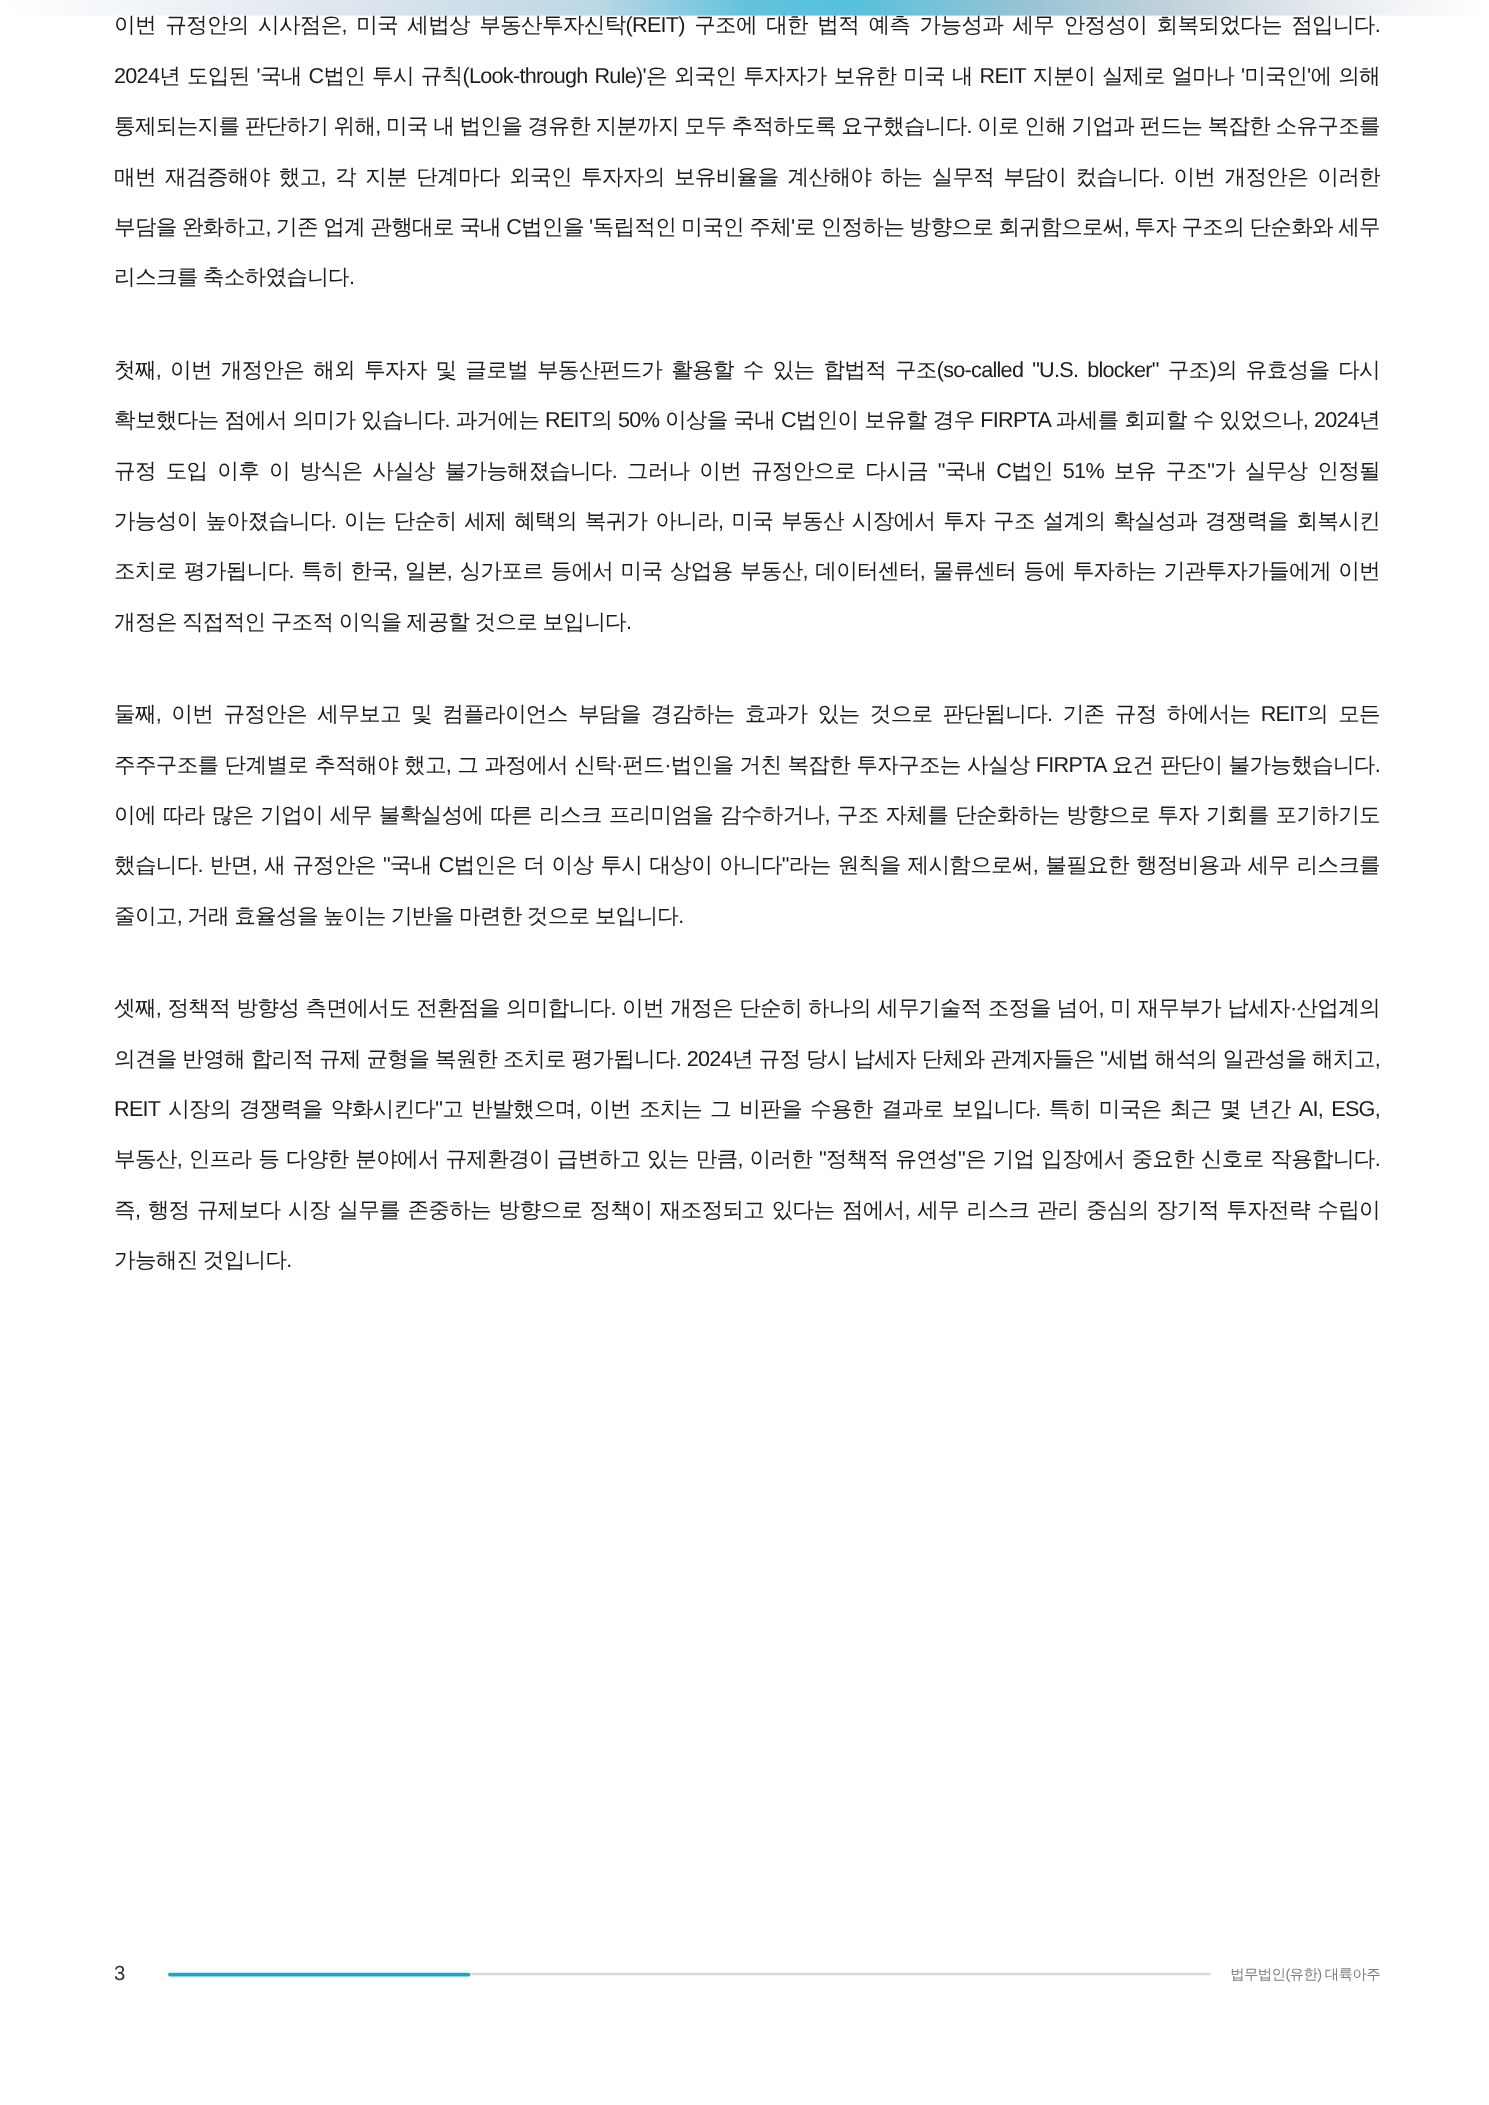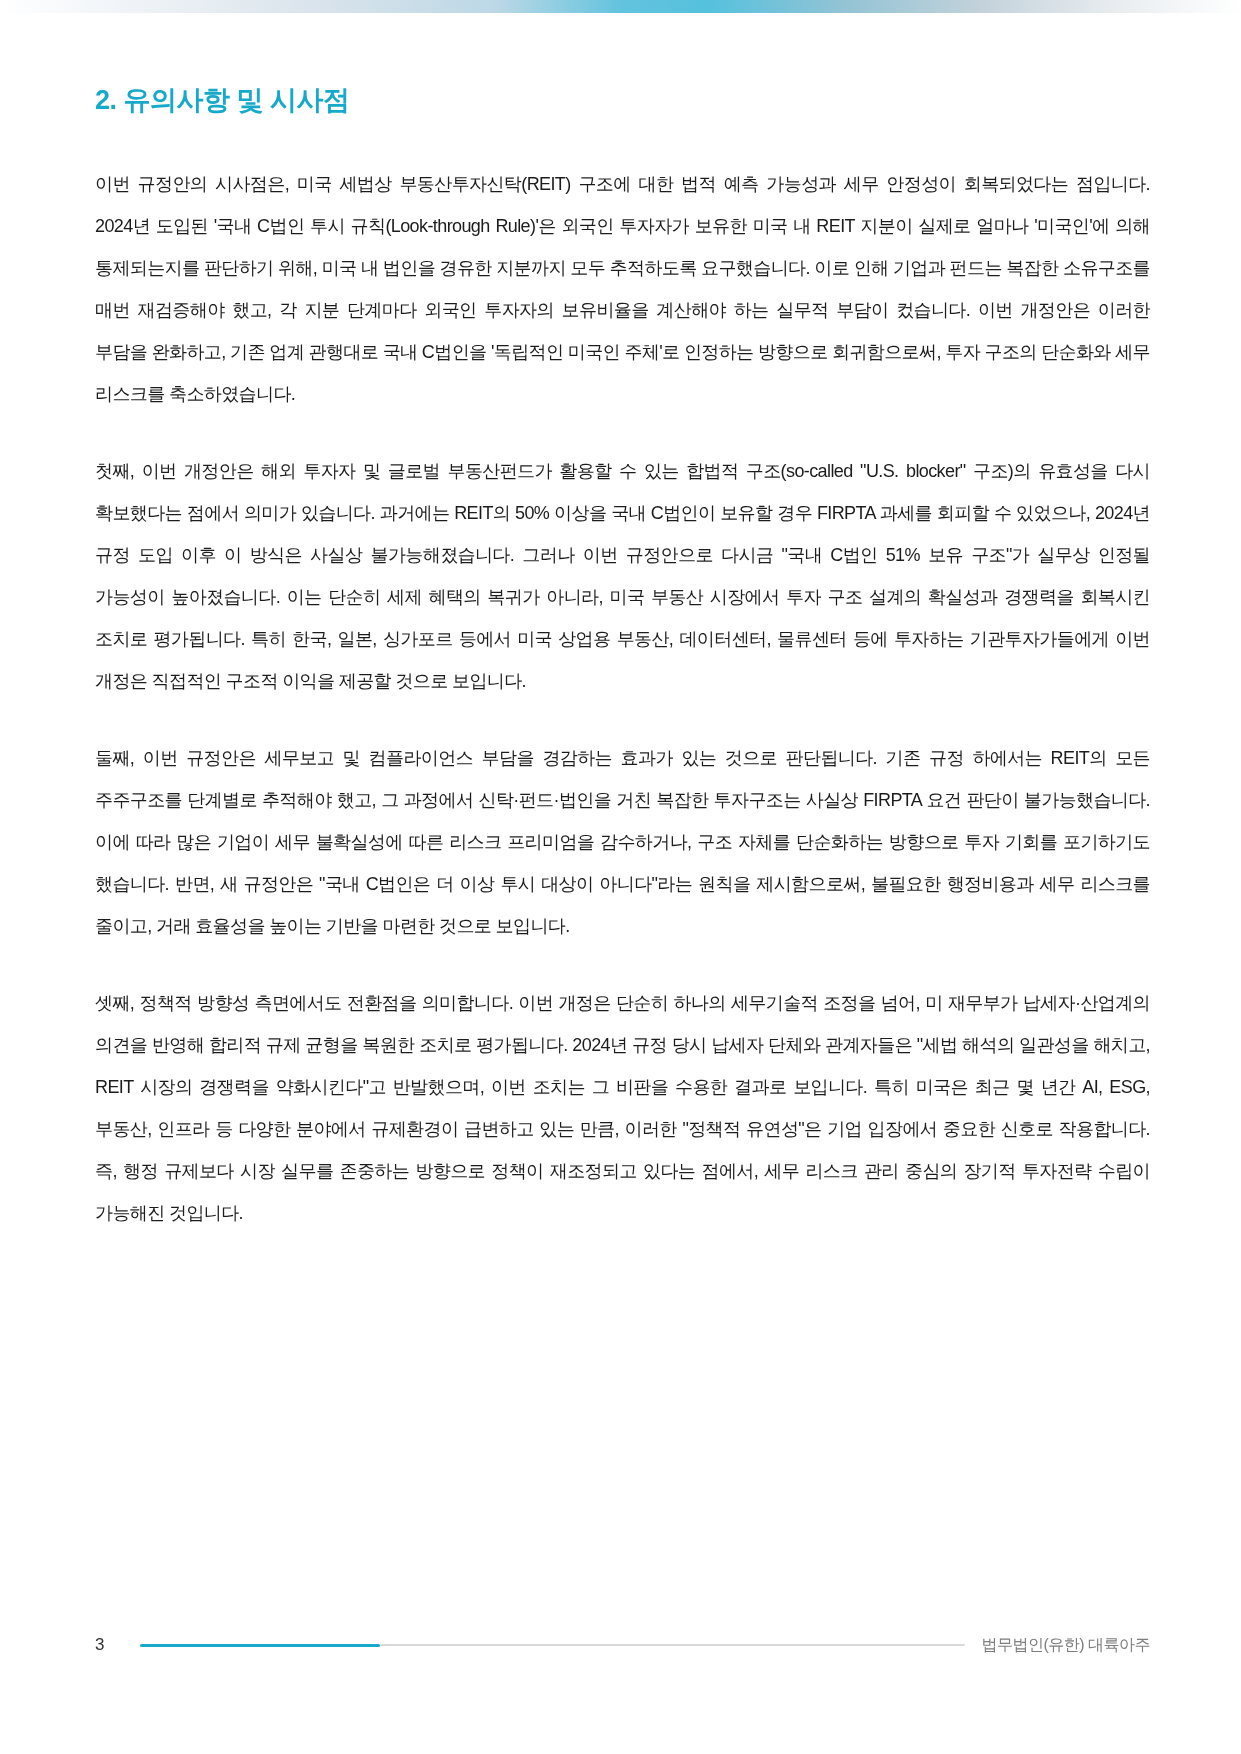--- a/index.html
+++ b/index.html
@@ -88,34 +88,33 @@
     flex: 0 0 auto;
   }
   .rule-gray{
     flex: 1 1 auto;
     height: 2px;
     background: var(--rule-gray);
     border-radius: 1px;
   }
   .firm{
     flex: 0 0 auto;
-    font-size: 16px;
+    font-size: 12px;
     letter-spacing: -0.5px;
     color: var(--footer-text);
   }
 </style>
 </head>
 <body>
 
 <div class="page">
 
   <div class="top-bar"></div>
 
   <div class="content">
-    <h1 class="heading">2. 유의사항 및 시사점</h1>
 
     <p class="para">이번 규정안의 시사점은, 미국 세법상 부동산투자신탁(REIT) 구조에 대한 법적 예측 가능성과 세무 안정성이 회복되었다는 점입니다. 2024년 도입된 '국내 C법인 투시 규칙(Look-through Rule)'은 외국인 투자자가 보유한 미국 내 REIT 지분이 실제로 얼마나 '미국인'에 의해 통제되는지를 판단하기 위해, 미국 내 법인을 경유한 지분까지 모두 추적하도록 요구했습니다. 이로 인해 기업과 펀드는 복잡한 소유구조를 매번 재검증해야 했고, 각 지분 단계마다 외국인 투자자의 보유비율을 계산해야 하는 실무적 부담이 컸습니다. 이번 개정안은 이러한 부담을 완화하고, 기존 업계 관행대로 국내 C법인을 '독립적인 미국인 주체'로 인정하는 방향으로 회귀함으로써, 투자 구조의 단순화와 세무 리스크를 축소하였습니다.</p>
 
     <p class="para">첫째, 이번 개정안은 해외 투자자 및 글로벌 부동산펀드가 활용할 수 있는 합법적 구조(so-called "U.S. blocker" 구조)의 유효성을 다시 확보했다는 점에서 의미가 있습니다. 과거에는 REIT의 50% 이상을 국내 C법인이 보유할 경우 FIRPTA 과세를 회피할 수 있었으나, 2024년 규정 도입 이후 이 방식은 사실상 불가능해졌습니다. 그러나 이번 규정안으로 다시금 "국내 C법인 51% 보유 구조"가 실무상 인정될 가능성이 높아졌습니다. 이는 단순히 세제 혜택의 복귀가 아니라, 미국 부동산 시장에서 투자 구조 설계의 확실성과 경쟁력을 회복시킨 조치로 평가됩니다. 특히 한국, 일본, 싱가포르 등에서 미국 상업용 부동산, 데이터센터, 물류센터 등에 투자하는 기관투자가들에게 이번 개정은 직접적인 구조적 이익을 제공할 것으로 보입니다.</p>
 
     <p class="para">둘째, 이번 규정안은 세무보고 및 컴플라이언스 부담을 경감하는 효과가 있는 것으로 판단됩니다. 기존 규정 하에서는 REIT의 모든 주주구조를 단계별로 추적해야 했고, 그 과정에서 신탁·펀드·법인을 거친 복잡한 투자구조는 사실상 FIRPTA 요건 판단이 불가능했습니다. 이에 따라 많은 기업이 세무 불확실성에 따른 리스크 프리미엄을 감수하거나, 구조 자체를 단순화하는 방향으로 투자 기회를 포기하기도 했습니다. 반면, 새 규정안은 "국내 C법인은 더 이상 투시 대상이 아니다"라는 원칙을 제시함으로써, 불필요한 행정비용과 세무 리스크를 줄이고, 거래 효율성을 높이는 기반을 마련한 것으로 보입니다.</p>
 
     <p class="para">셋째, 정책적 방향성 측면에서도 전환점을 의미합니다. 이번 개정은 단순히 하나의 세무기술적 조정을 넘어, 미 재무부가 납세자·산업계의 의견을 반영해 합리적 규제 균형을 복원한 조치로 평가됩니다. 2024년 규정 당시 납세자 단체와 관계자들은 "세법 해석의 일관성을 해치고, REIT 시장의 경쟁력을 약화시킨다"고 반발했으며, 이번 조치는 그 비판을 수용한 결과로 보입니다. 특히 미국은 최근 몇 년간 AI, ESG, 부동산, 인프라 등 다양한 분야에서 규제환경이 급변하고 있는 만큼, 이러한 "정책적 유연성"은 기업 입장에서 중요한 신호로 작용합니다. 즉, 행정 규제보다 시장 실무를 존중하는 방향으로 정책이 재조정되고 있다는 점에서, 세무 리스크 관리 중심의 장기적 투자전략 수립이 가능해진 것입니다.</p>
   </div>
 

